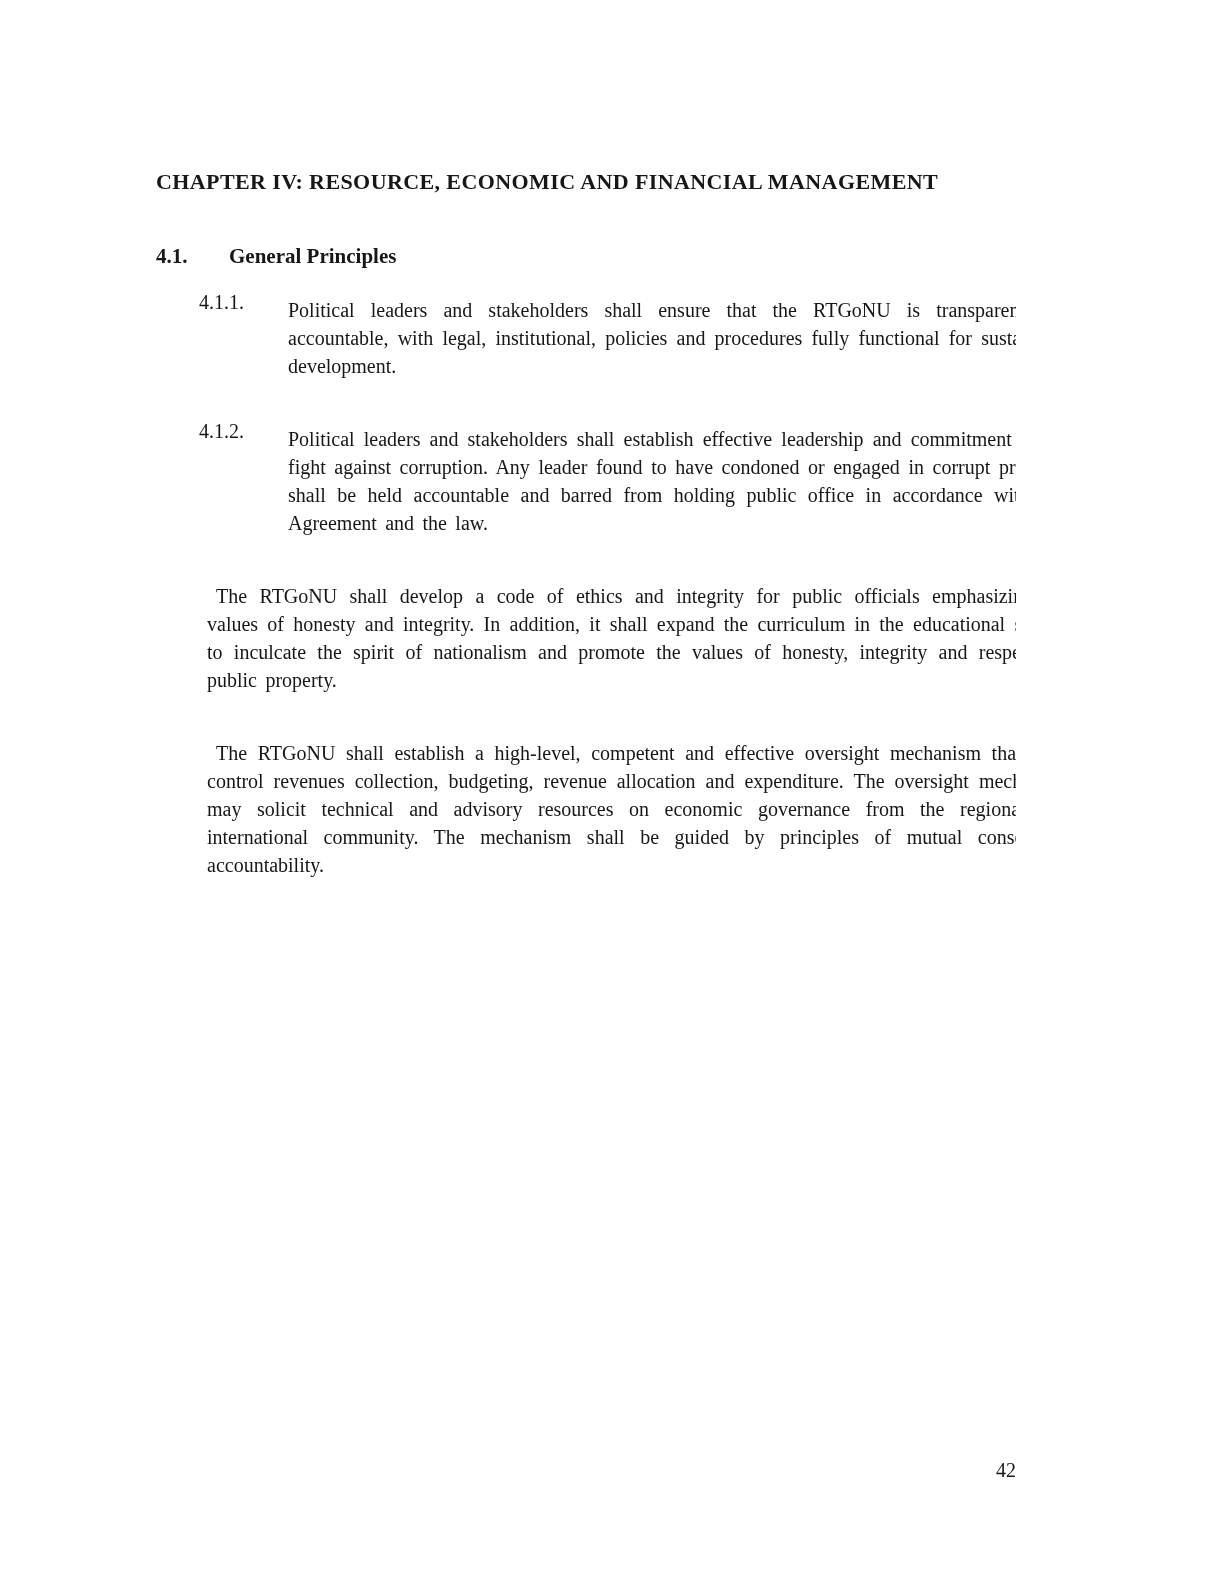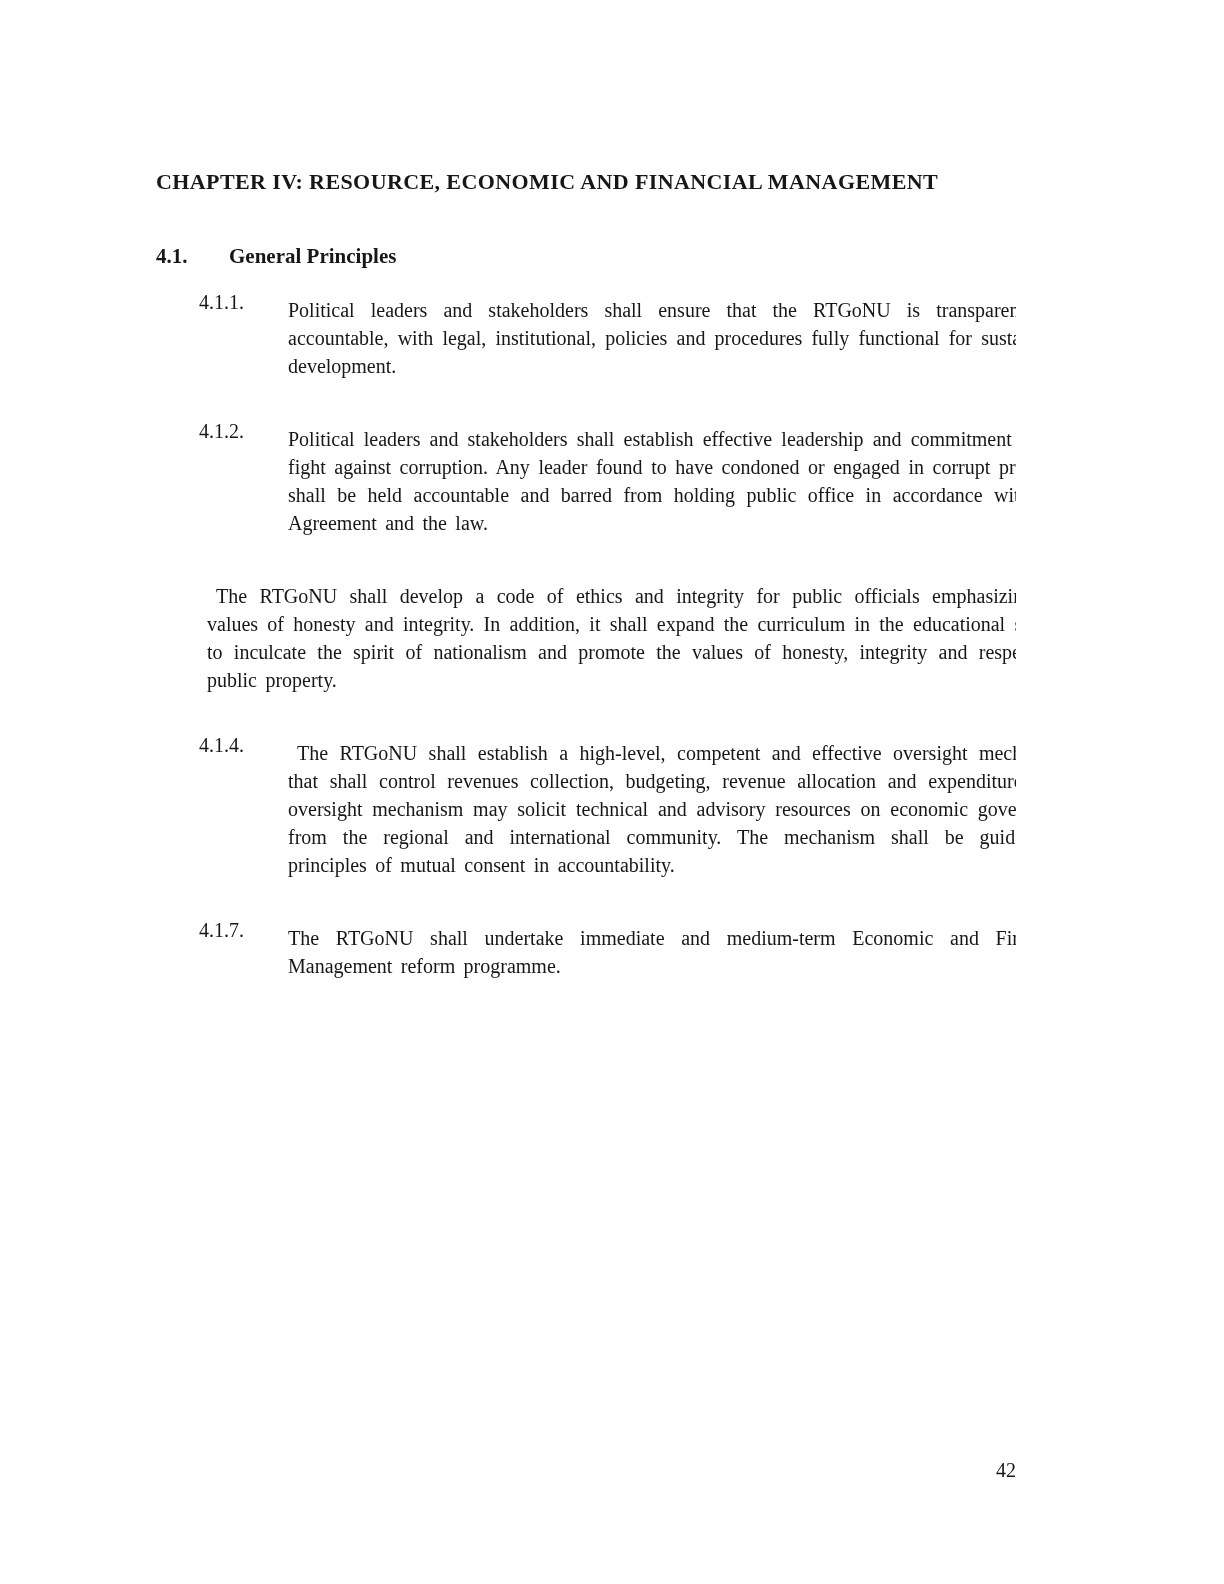--- a/index.html
+++ b/index.html
@@ -105,28 +105,23 @@
     <div class="clause">
       <span class="clause-number">4.1.2.</span>
       <p class="clause-text">Political leaders and stakeholders shall establish effective leadership and commitment in the fight against corruption. Any leader found to have condoned or engaged in corrupt practices shall be held accountable and barred from holding public office in accordance with this Agreement and the law.</p>
     </div>
 
     <div class="clause lead">
       <p class="clause-text">The RTGoNU shall develop a code of ethics and integrity for public officials emphasizing the values of honesty and integrity. In addition, it shall expand the curriculum in the educational system to inculcate the spirit of nationalism and promote the values of honesty, integrity and respect for public property.</p>
     </div>
 
     <div class="clause lead">
-      <span class="clause-number">4.1.4.</span>
       <p class="clause-text">The RTGoNU shall establish a high-level, competent and effective oversight mechanism that shall control revenues collection, budgeting, revenue allocation and expenditure. The oversight mechanism may solicit technical and advisory resources on economic governance from the regional and international community. The mechanism shall be guided by principles of mutual consent in accountability.</p>
     </div>
 
 
 
-    <div class="clause">
-      <span class="clause-number">4.1.7.</span>
-      <p class="clause-text">The RTGoNU shall undertake immediate and medium-term Economic and Financial Management reform programme.</p>
-    </div>
 
   </div>
 
   <div class="page-number">42</div>
 
 </div>
 
 </body></html>

